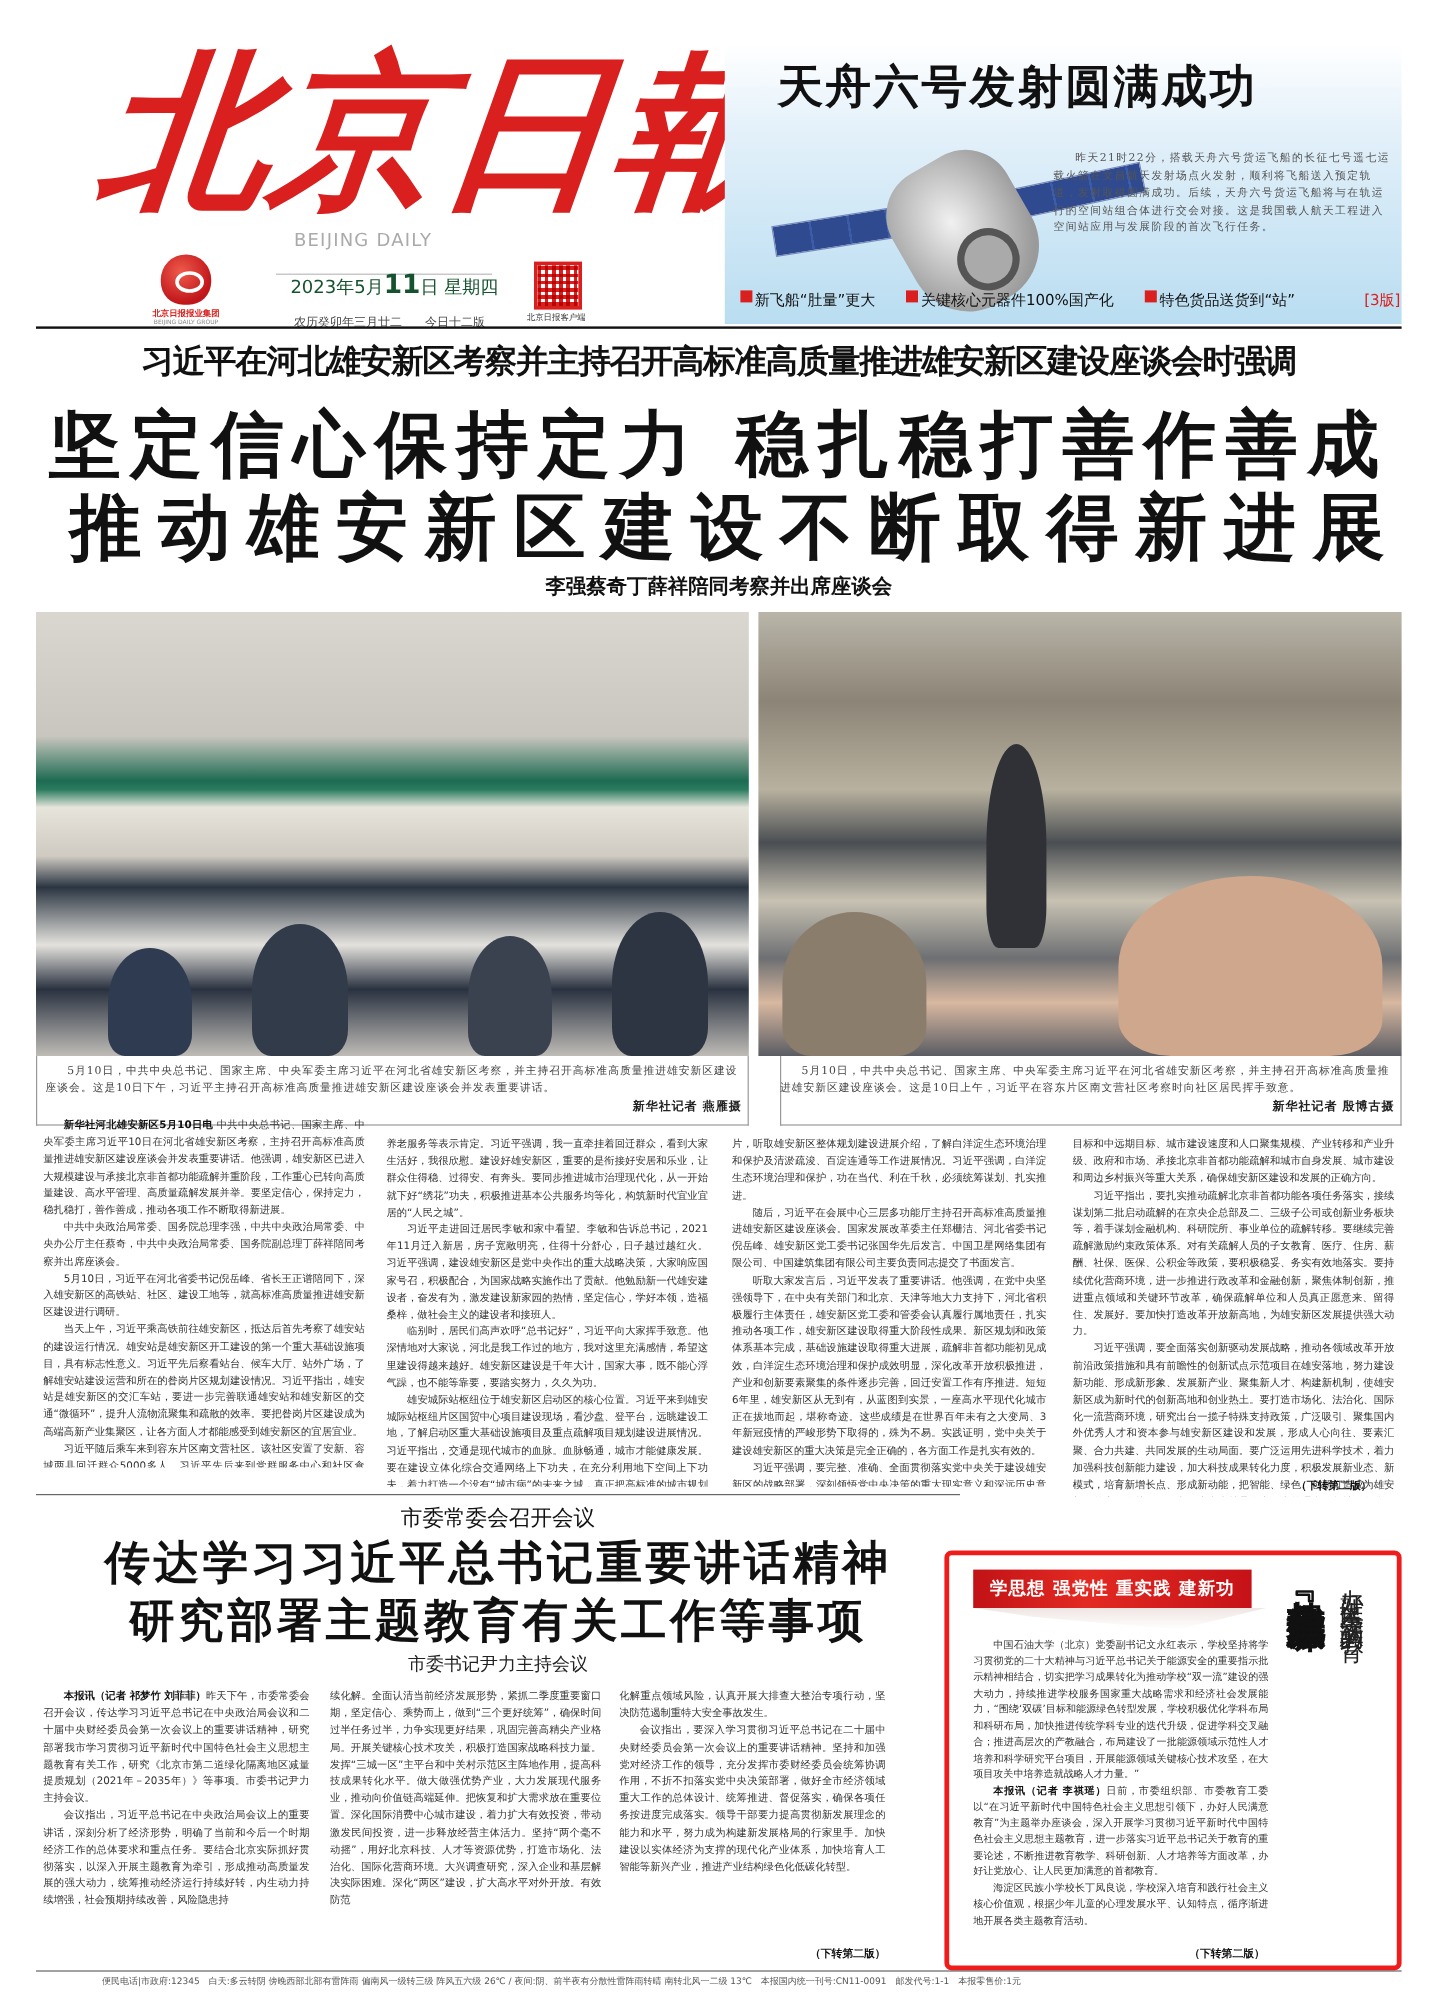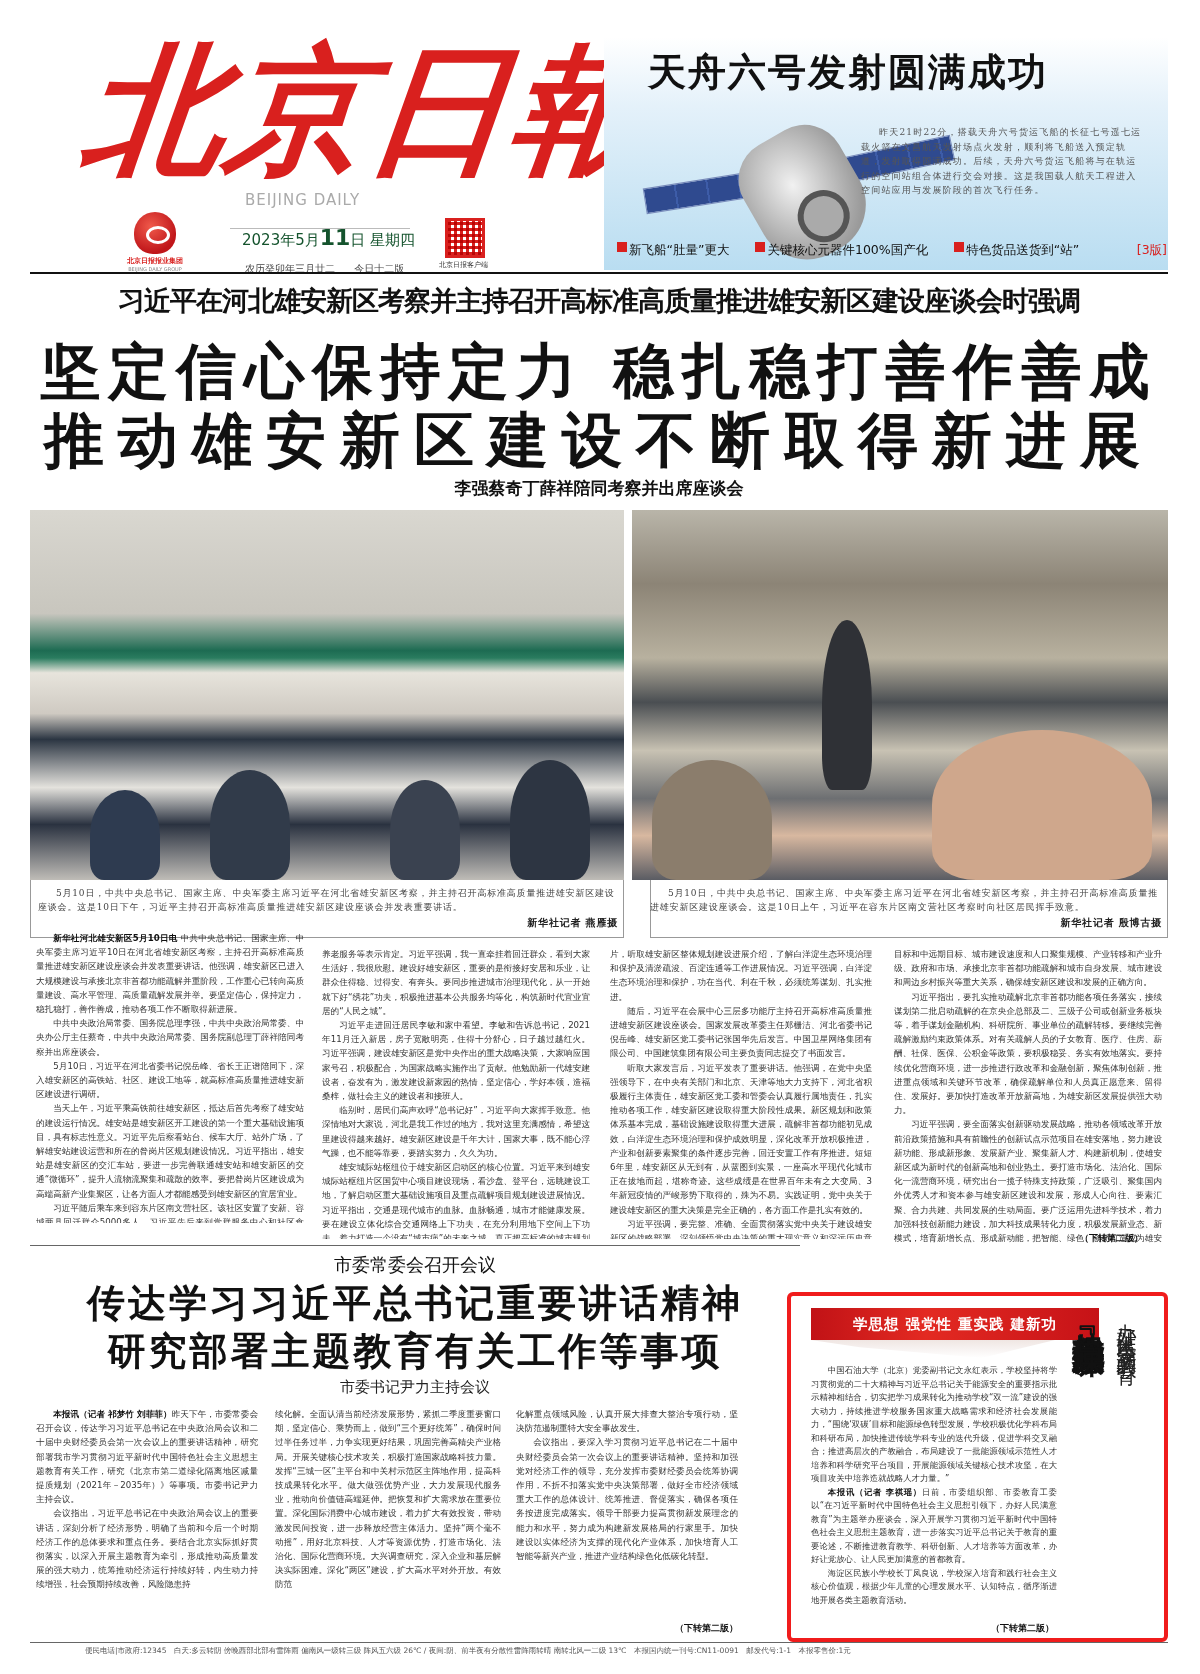--- a/index.html
+++ b/index.html
@@ -37,36 +37,36 @@
     font-size: 38px; font-weight: bold; color: #111; letter-spacing: 2px; white-space: nowrap; }
   .spacecraft { position: absolute; left: 40px; top: 72px; width: 310px; height: 150px; }
   .panel { position: absolute; height: 26px; background: repeating-linear-gradient(90deg,#2f4a8f 0 30px,#3d5ca8 30px 32px);
     border: 1px solid #7789b9; }
   .panel.left { left: 0; top: 70px; width: 120px; transform: rotate(-9deg); }
   .panel.right { left: 170px; top: 40px; width: 140px; transform: rotate(-12deg); }
   .hull { position: absolute; left: 105px; top: 20px; width: 110px; height: 130px; border-radius: 40px 40px 50px 50px;
     background: radial-gradient(ellipse at 45% 40%, #f1f1f1, #9a9a9a 75%); transform: rotate(-30deg); }
   .hull:after { content: ""; position: absolute; left: 35px; bottom: 10px; width: 40px; height: 40px; border-radius: 50%;
     border: 6px solid #555; background: #aaa; }
-  .promo-text { position: absolute; left: 257px; top: 88px; width: 284px; font-family: "DejaVu Serif", serif;
+  .promo-text { position: absolute; left: 274px; top: 88px; width: 284px; font-family: "DejaVu Serif", serif;
     font-size: 9px; line-height: 14.5px; color: #555; text-indent: 2em; letter-spacing: 1.2px; }
   .promo-links { position: absolute; left: 13px; top: 205px; width: 550px; display: flex; font-size: 12.5px; color: #111; white-space: nowrap; }
   .promo-link { margin-right: 26px; display: flex; align-items: flex-start; }
   .promo-link .sq { width: 10px; height: 10px; background: #d9201e; margin-right: 2px; display: inline-block; }
   .promo-page { color: #d9201e; margin-left: auto; margin-right: 0; }
 
   .rule-top { position: absolute; left: 30px; top: 272px; width: 1138px; height: 2px; background: #111; }
 
   
   .kicker { position: absolute; left: 30px; top: 283px; width: 1138px; text-align: center;
     font-size: 27px; font-weight: bold; color: #111; white-space: nowrap; letter-spacing: -1px; }
   .headline { position: absolute; left: 30px; width: 1138px; text-align: center; font-size: 60px; font-weight: bold;
     color: #111; white-space: nowrap; line-height: 70px; }
   .headline.l1 { top: 336px; letter-spacing: 8px; }
-  .headline.l2 { top: 405px; letter-spacing: 14px; }
+  .headline.l2 { top: 405px; letter-spacing: 14px; text-align: right; }
   .subhead { position: absolute; left: 30px; top: 477px; width: 1138px; text-align: center;
     font-size: 17px; font-weight: bold; color: #111; white-space: nowrap; }
 
   
   .photo { position: absolute; overflow: hidden; }
   .photo.p1 { left: 30px; top: 510px; width: 594px; height: 370px;
     background:
       linear-gradient(180deg, #d9d7d0 0%, #c8c6be 28%, #1d6b52 38%, #2a7c5f 40%, #e7e4dc 44%, #cfcac2 55%, #2b3542 62%, #e4e2dd 75%, #2a3240 85%, #bfbcb7 100%); }
   .photo.p2 { left: 632px; top: 510px; width: 536px; height: 370px;
     background:
@@ -98,21 +98,21 @@
     font-size: 38px; font-weight: bold; color: #111; white-space: nowrap; letter-spacing: 3px; line-height: 46px; }
   .story2-head.l1 { top: 1280px; }
   .story2-head.l2 { top: 1328px; }
   .story2-sub { position: absolute; left: 30px; top: 1378px; width: 770px; text-align: center; font-family: "DejaVu Serif", serif; font-size: 15px; color: #222; }
   .col.b1 { left: 36px; top: 1407px; width: 222px; height: 222px; }
   .col.b2 { left: 275px; top: 1407px; width: 226px; height: 222px; }
   .col.b3 { left: 516px; top: 1407px; width: 222px; height: 222px; }
 
   
   .feature { position: absolute; left: 787px; top: 1292px; width: 381px; height: 350px; border: 4px solid #f01c1c; border-radius: 6px; }
-  .banner { position: absolute; left: 20px; top: 12px; width: 288px; height: 32px; background: linear-gradient(90deg, #c11216, #e32a22 40%, #c61217);
+  .banner { position: absolute; left: 20px; top: 12px; width: 232px; height: 32px; background: linear-gradient(90deg, #c11216, #e32a22 40%, #c61217);
     color: #fff; font-size: 14.5px; font-weight: bold; text-align: center; line-height: 32px; white-space: nowrap; letter-spacing: 1px; }
   .banner-ribbon { position: absolute; left: 20px; top: 44px; width: 244px; height: 18px; background: linear-gradient(180deg, #e5d5d0, #fff); clip-path: polygon(0 0,100% 0,70% 100%,20% 40%); opacity: .6; }
   .col.f1 { left: 20px; top: 68px; width: 246px; height: 270px; font-size: 8.4px; line-height: 13.5px; }
   .vert-title { position: absolute; left: 278px; top: 12px; width: 40px; writing-mode: vertical-rl; font-family: "DejaVu Serif", serif;
     font-size: 32px; font-weight: bold; color: #111; line-height: 40px; letter-spacing: 1px; white-space: nowrap; }
   .vert-sub { position: absolute; left: 322px; top: 12px; width: 28px; writing-mode: vertical-rl; font-family: "DejaVu Serif", serif;
     font-size: 20px; color: #222; line-height: 28px; letter-spacing: 4px; white-space: nowrap; }
 
   
   .rule-bottom { position: absolute; left: 30px; top: 1642px; width: 1138px; height: 1px; background: #666; }

